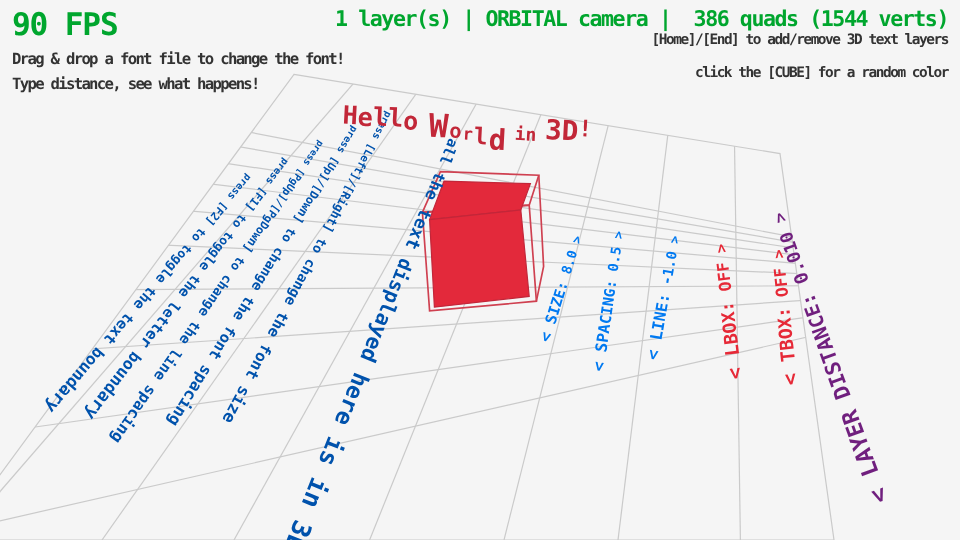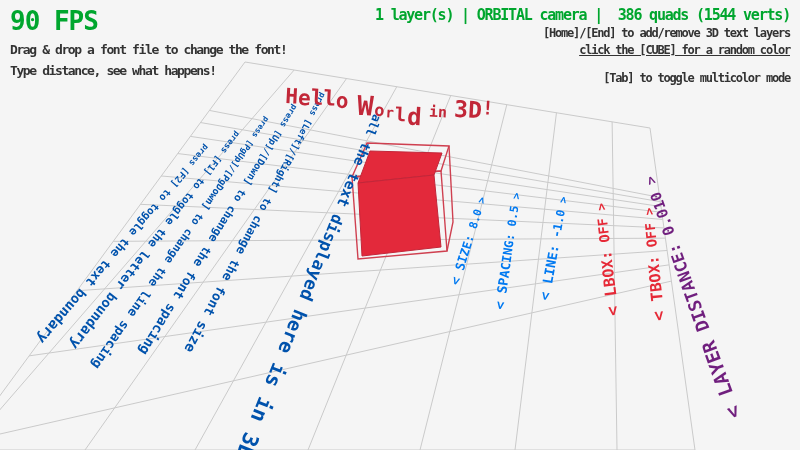--- a/index.html
+++ b/index.html
@@ -4,22 +4,22 @@
 <style>
   html,body{margin:0;padding:0;background:#e9e9e9;}
   #app{position:relative;width:800px;height:450px;background:#f5f5f5;overflow:hidden;
        font-family:"DejaVu Sans Mono","Liberation Mono",monospace;}
   #scene-svg{position:absolute;left:0;top:0;width:800px;height:450px;}
   .hud{position:absolute;white-space:pre;font-weight:bold;}
   #fps{left:10px;top:6px;font-size:26px;letter-spacing:-1px;}
   .hud-left{left:10px;font-size:13px;letter-spacing:-1.4px;color:#333333;}
   #hud-l0{top:42px;} #hud-l1{top:63px;} #hud-l2{top:104px;}
   .hud-right{right:10px;text-align:right;font-size:12px;letter-spacing:-1.2px;color:#333333;}
-  #stats{top:6px;font-size:15px;}
-  #hud-r0{top:26px;} #hud-r1{top:41px;} #hud-r2{top:43px;text-decoration:underline;} #hud-r3{top:71px;}
+  #stats{top:6px;font-size:18px;}
+  #hud-r0{top:26px;} #hud-r1{top:41px;} #hud-r2{top:53px;} #hud-r3{top:71px;}
   .gtext{position:absolute;display:flex;align-items:baseline;white-space:pre;
          font-weight:bold;transform-origin:0 80%;line-height:1;pointer-events:none;}
   .gtext span{display:inline-block;}
   #wave{position:absolute;left:286px;top:86px;display:flex;align-items:flex-start;
         font-weight:bold;transform:rotate(3deg);transform-origin:0 0;line-height:1;}
   #wave span{display:inline-block;}
 </style>
 </head>
 <body>
 
@@ -94,14 +94,13 @@
       <span style="font-size: 23px; margin-left: 0px; transform: translateY(3px); color: rgb(194, 39, 56);">D</span>
       <span style="font-size: 19px; margin-left: 0px; transform: translateY(2px); color: rgb(194, 39, 56);">!</span>
     </div>
 
   <div id="fps" class="hud" style="color: rgb(0, 166, 46);">90 FPS</div>
   <div id="hud-l0" class="hud hud-left">Drag &amp; drop a font file to change the font!</div>
   <div id="hud-l1" class="hud hud-left">Type distance, see what happens!</div>
   <div id="stats" class="hud hud-right" style="color: rgb(0, 166, 46);">1 layer(s) | ORBITAL camera |  386 quads (1544 verts)</div>
   <div id="hud-r0" class="hud hud-right">[Home]/[End] to add/remove 3D text layers</div>
   <div id="hud-r2" class="hud hud-right">click the [CUBE] for a random color</div>
-  <div id="hud-r3" class="hud hud-right">[Tab] to toggle multicolor mode</div>
 </div>
 
 </body></html>

